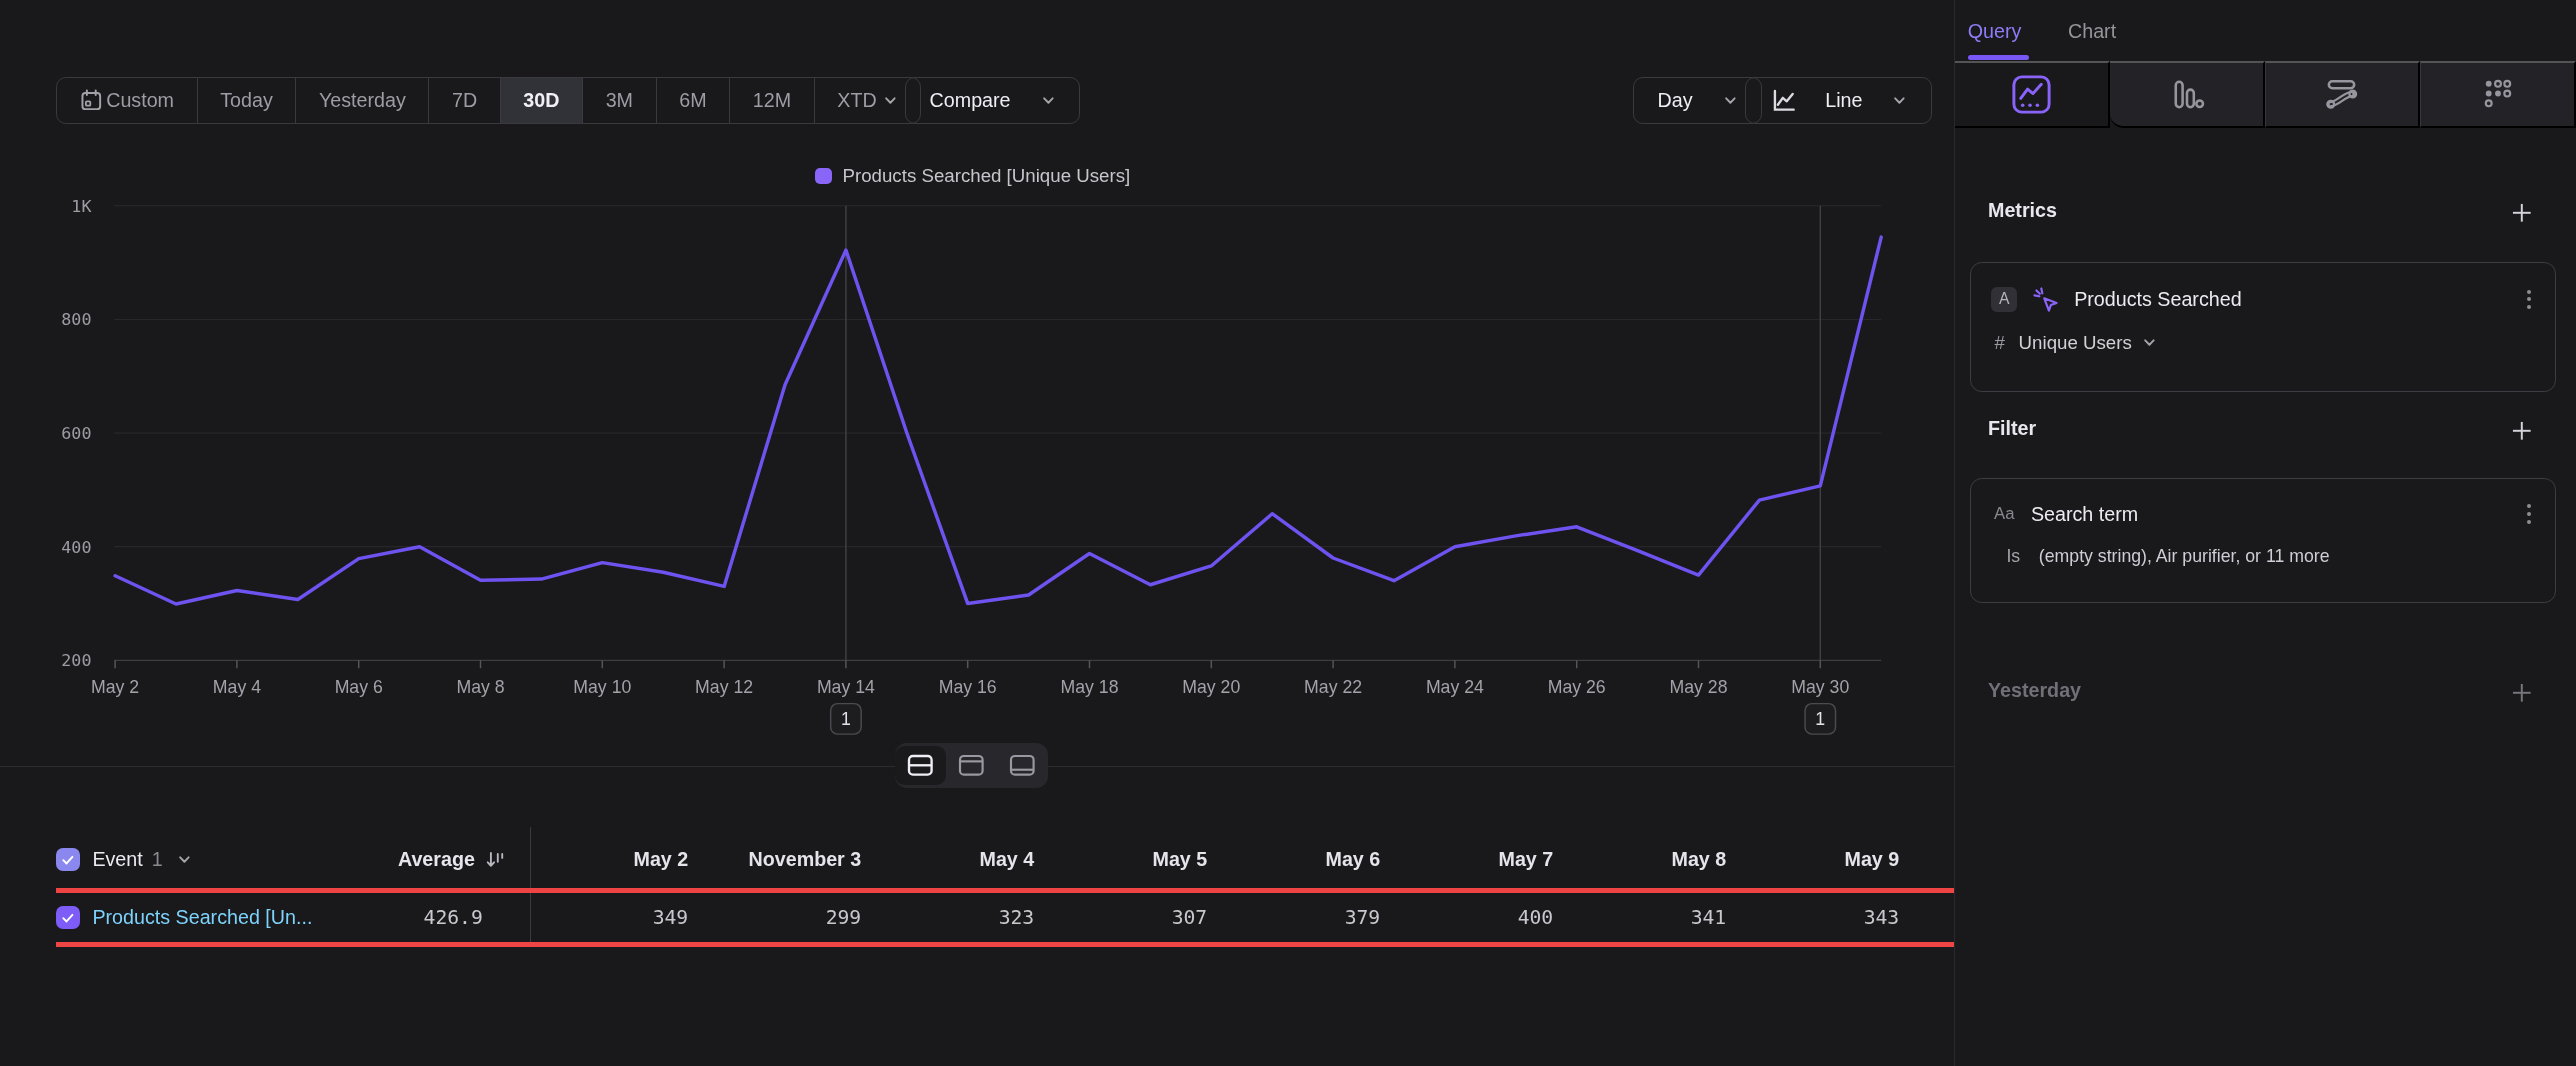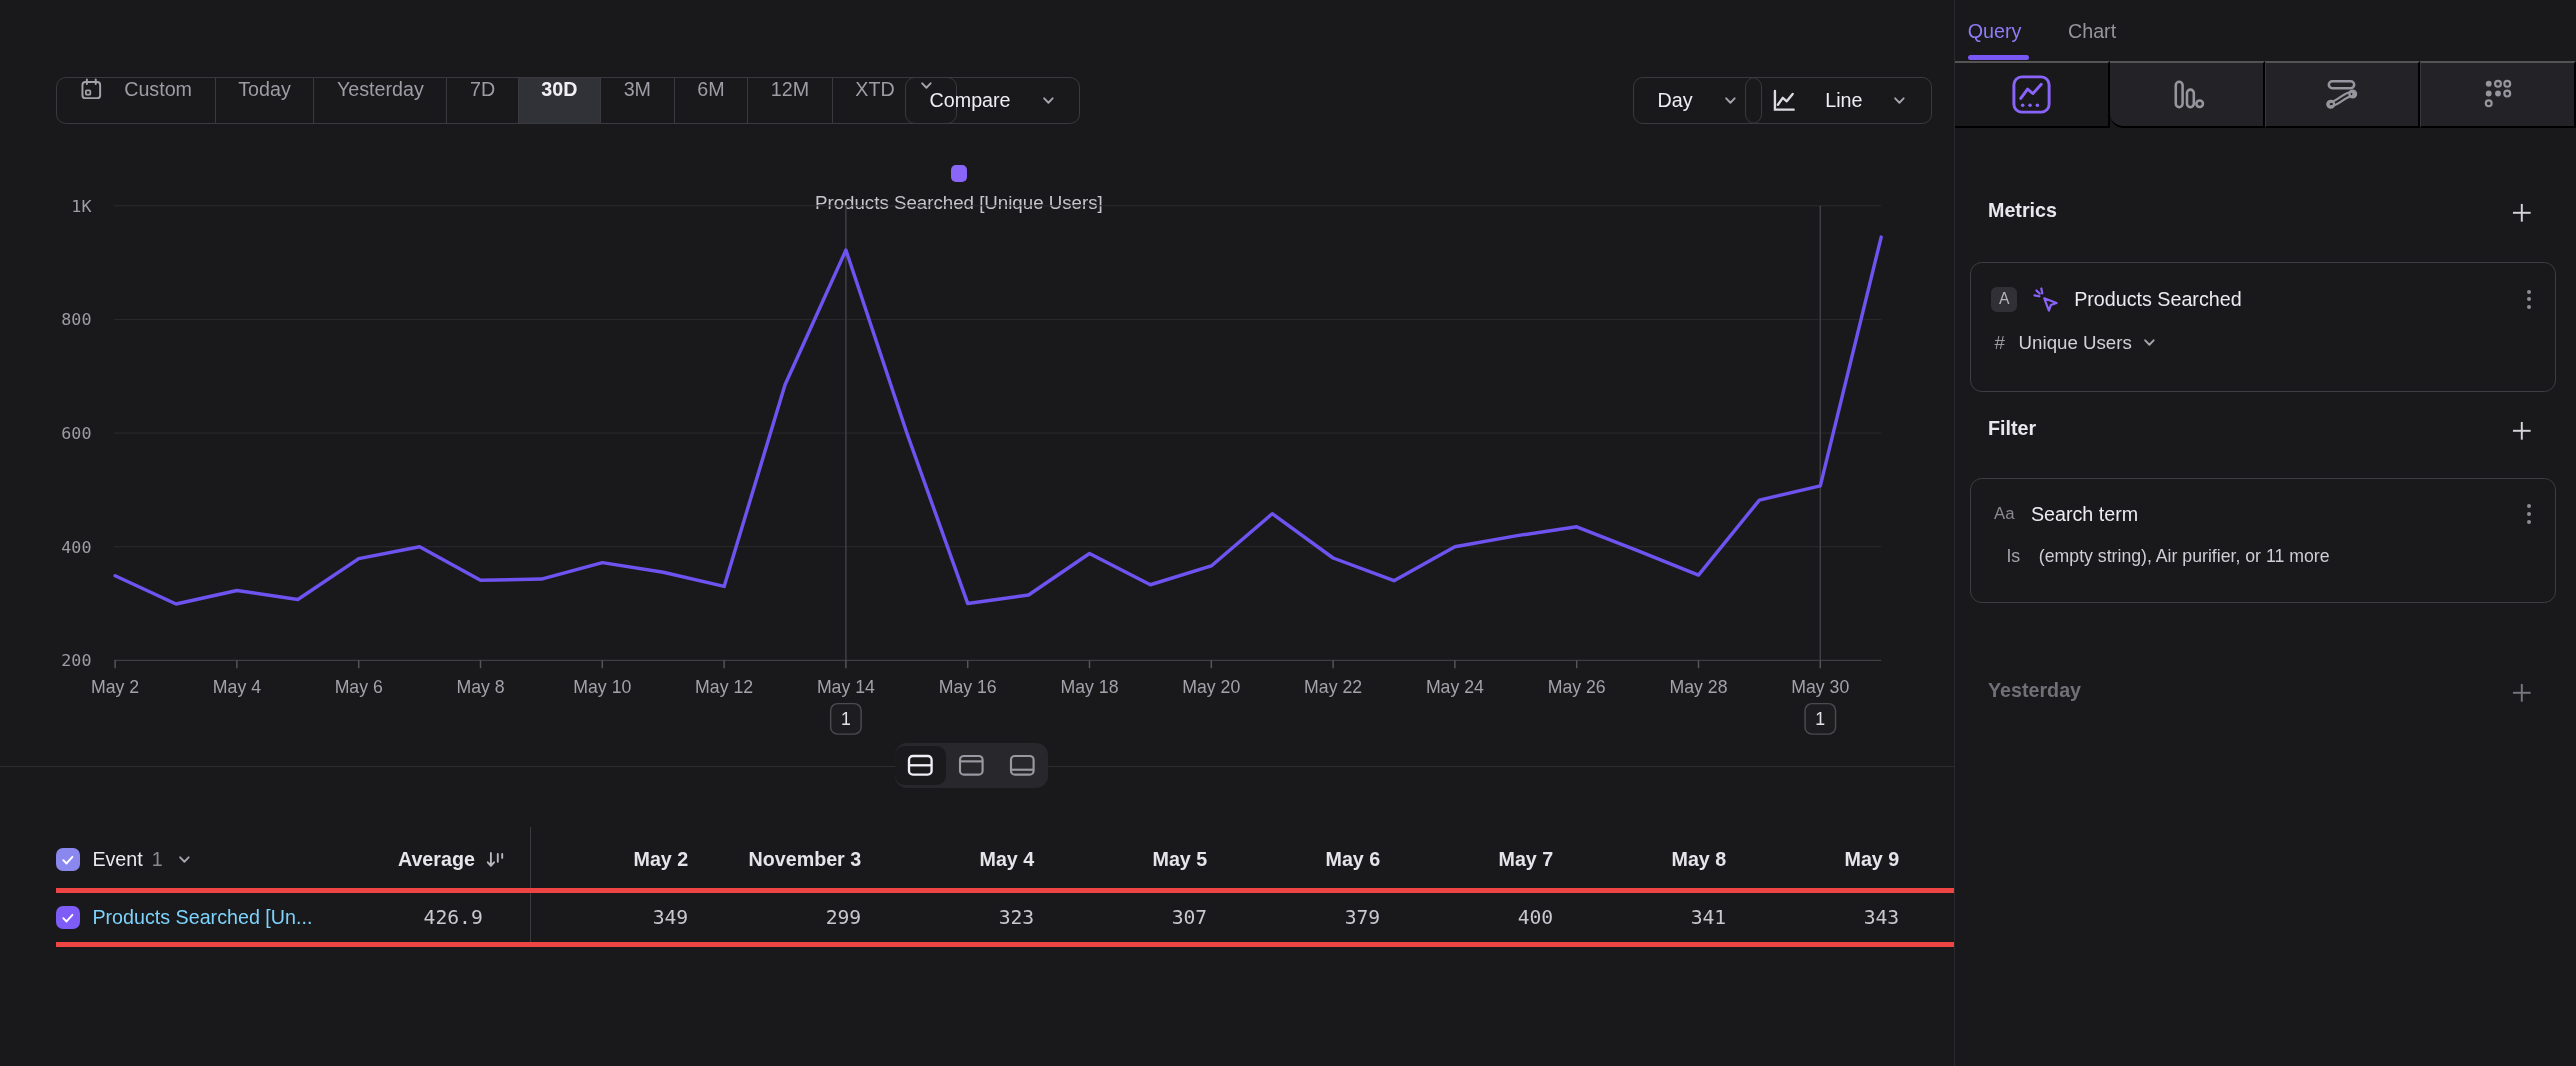--- a/index.html
+++ b/index.html
@@ -9,38 +9,38 @@
   svg{display:block;}
 
   
   .main{position:absolute;left:0;top:0;width:1954px;height:1067px;}
   .panel-divider{position:absolute;left:1954px;top:0;width:1px;height:1067px;background:#2a2a2e;}
 
   
   .toolbar{position:absolute;left:0;top:0;width:1954px;height:138px;}
   .seg-group{position:absolute;left:56px;top:77px;height:45px;display:flex;align-items:stretch;
              border:1px solid #39393e;border-radius:9.8px;overflow:hidden;}
-  .seg-btn{display:flex;gap:22px;padding:0 22.6px;font-size:19.7px;color:#9e9ca4;
+  .seg-btn{display:flex;align-items:center;gap:4px;padding:0 22.6px;font-size:19.7px;color:#9e9ca4;
            background:transparent;border:none;border-right:1px solid #39393e;cursor:pointer;
            font-family:"Liberation Sans",sans-serif;white-space:nowrap;}
   .seg-btn:last-child{border-right:none;}
   .seg-btn.selected{background:#313138;color:#f2f0f5;font-weight:700;}
   .seg-btn .cal{color:#a3a1a9;}
   .chev{color:#a5a3ab;margin-left:2px;display:inline-flex;}
   .pill-btn{position:absolute;top:77px;height:47px;display:flex;align-items:center;gap:28px;
             padding:0 23.6px;font-size:19.7px;color:#f0eef4;background:transparent;
             border:1px solid #3a3a3f;border-radius:9.8px;cursor:pointer;
             font-family:"Liberation Sans",sans-serif;box-sizing:border-box;}
   .btn-compare{left:905px;}
   .btn-day{left:1633px;}
   .btn-line{left:1745px;}
   .btn-line .licon{color:#dddbe2;}
 
   
-  .legend{position:absolute;left:815px;top:165px;display:flex;align-items:center;gap:10.8px;flex-direction:column;}
+  .legend{position:absolute;left:815px;top:165px;display:flex;align-items:center;gap:10.8px;}
   .legend-swatch{width:16.7px;height:16.7px;border-radius:4.9px;background:#8a66f8;}
   .legend-label{font-size:18.7px;color:#c7c5cc;}
 
   
   .chart-svg{position:absolute;left:0;top:0;}
   .ylab{font-family:"DejaVu Sans Mono",monospace;font-size:17px;fill:#9d9ba3;}
   .xlab{font-family:"Liberation Sans",sans-serif;font-size:18px;fill:#a3a1a9;}
   .badge-txt{font-family:"Liberation Sans",sans-serif;font-size:18px;fill:#e4e2e8;}
 
   

